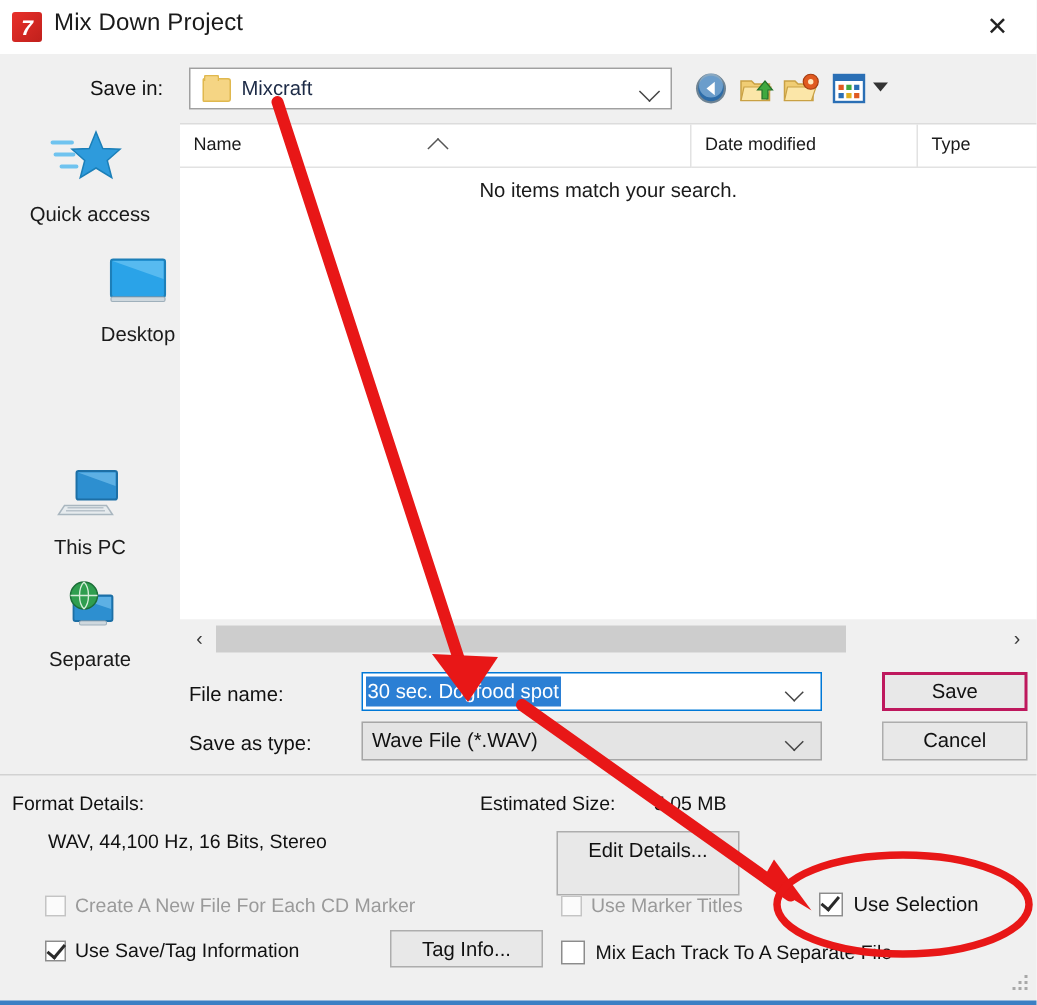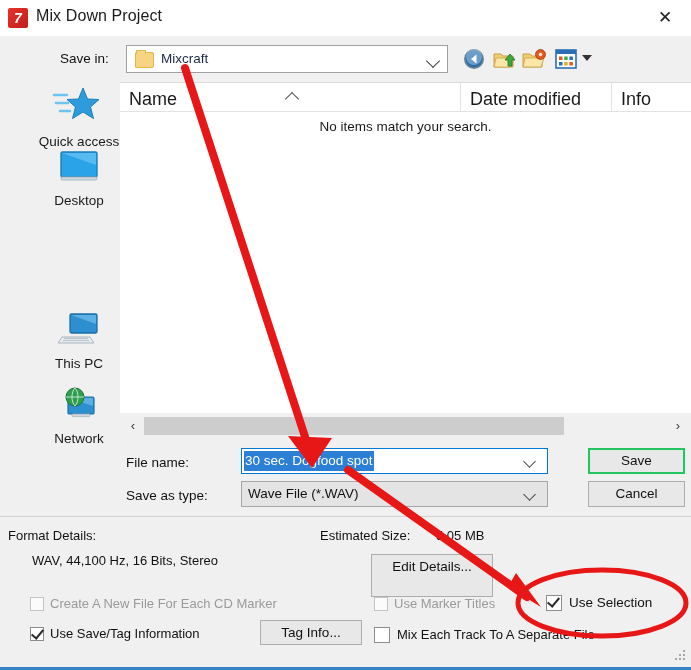--- a/index.html
+++ b/index.html
@@ -54,35 +54,35 @@
   
   .tb{position:absolute;top:47px;width:24px;height:24px;cursor:pointer;}
   .tb-back{left:462px;}
   .tb-up{left:492px;}
   .tb-new{left:522px;}
   .tb-view{left:554px;}
   .tb-viewarrow{position:absolute;left:582px;top:55px;width:0;height:0;
     border-left:5px solid transparent;border-right:5px solid transparent;border-top:6px solid #333;cursor:pointer;}
 
   
-  .sidebar{position:absolute;left:0;top:82px;width:120px;height:358px;background:#f0f0f0;margin-left:19px;}
+  .sidebar{position:absolute;left:0;top:82px;width:120px;height:358px;background:#f0f0f0;}
   .side-item{position:absolute;left:0;width:120px;text-align:center;cursor:pointer;}
   .side-label{font-size:13.5px;color:#1a1a1a;display:block;margin-top:2px;}
   .side-ico{display:block;margin:0 auto;position:relative;}
 
   
   .filelist{
     position:absolute;left:120px;top:82px;width:571px;height:331px;
     background:#ffffff;border-top:1px solid #dcdcdc;box-sizing:border-box;
   }
   .col-hdr{position:absolute;top:0;height:29px;border-bottom:1px solid #e2e2e2;box-sizing:border-box;}
   .col-name{left:0;width:341px;border-right:1px solid #e2e2e2;}
   .col-date{left:341px;width:151px;border-right:1px solid #e2e2e2;}
   .col-type{left:492px;width:79px;}
-  .col-hdr span{position:absolute;left:9px;top:6px;font-size:18px;color:#1a1a1a;white-space:nowrap;text-align:right;}
+  .col-hdr span{position:absolute;left:9px;top:6px;font-size:12px;color:#1a1a1a;white-space:nowrap;text-align:right;}
   .sort-chev{
     position:absolute;left:167px;top:11px;width:9px;height:9px;
     border-left:1.4px solid #555;border-top:1.4px solid #555;transform:rotate(45deg);
   }
   .empty-msg{position:absolute;left:0;top:36px;width:571px;text-align:center;font-size:13.5px;color:#1a1a1a;}
 
   
   .hscroll{position:absolute;left:120px;top:413px;width:571px;height:26px;background:#f0f0f0;}
   .hs-arrow{position:absolute;top:6px;width:14px;height:14px;font-size:13px;color:#3a3a3a;
             text-align:center;line-height:14px;cursor:pointer;}
@@ -109,21 +109,21 @@
   .combo-arrow-sm{
     position:absolute;right:13px;top:8px;width:8px;height:8px;
     border-right:1.5px solid #444;border-bottom:1.5px solid #444;transform:rotate(45deg);
   }
 
   .btn{
     position:absolute;background:#e8e8e8;border:1px solid #adadad;box-sizing:border-box;
     font-size:13.5px;color:#111;text-align:center;cursor:pointer;
     font-family:"Liberation Sans",sans-serif;
   }
-  .btn-save{left:588px;top:448px;width:97px;height:26px;line-height:22px;border:2px solid #22c55e;background:#e8e8e8;}
+  .btn-save{left:588px;top:448px;width:97px;height:26px;line-height:22px;border:2px solid #be185d;background:#e8e8e8;}
   .btn-cancel{left:588px;top:481px;width:97px;height:26px;line-height:24px;}
   .btn-edit{left:371px;top:554px;width:122px;height:43px;line-height:23px;}
   .btn-tag{left:260px;top:620px;width:102px;height:25px;line-height:23px;}
 
   
   .divider{position:absolute;left:0;top:516px;width:691px;height:1px;background:#d2d2d2;}
   .fmt-label{position:absolute;left:8px;top:528px;font-size:13px;color:#111;}
   .fmt-value{position:absolute;left:32px;top:553px;font-size:13px;color:#111;}
   .est-label{position:absolute;left:320px;top:528px;font-size:13px;color:#111;}
   .est-value{position:absolute;left:436px;top:528px;font-size:13px;color:#111;}
@@ -215,21 +215,21 @@
     <div class="side-item" style="top:2px;">
       <span class="side-ico">
         <svg width="54" height="44" viewBox="0 0 54 44">
           <path d="M31 4 L35.5 15 L47 15.5 L38.5 23 L41.5 34.5 L31 28 L20.5 34.5 L23.5 23 L15 15.5 L26.5 15 Z" fill="#2e9bdc" stroke="#1b7fb8" stroke-width="1"></path>
           <path d="M2 11 h13 M4 19 h12 M8 27 h10" stroke="#6fc3ef" stroke-width="2.6" stroke-linecap="round"></path>
         </svg>
       </span>
       <span class="side-label">Quick access</span>
     </div>
 
-    <div class="side-item" style="top:65px;">
+    <div class="side-item" style="top:86px;padding-left:32px;">
       <span class="side-ico">
         <svg width="48" height="40" viewBox="0 0 48 40">
           <rect x="6" y="5" width="36" height="25" rx="1.5" fill="#2aa3e8" stroke="#1d7fb8" stroke-width="1.4"></rect>
           <path d="M7 6 L41 6 L41 18 Z" fill="#7ccdf5" opacity=".55"></path>
           <rect x="6" y="30" width="36" height="3" rx="1" fill="#cfd8de" stroke="#9fb0bb" stroke-width=".8"></rect>
         </svg>
       </span>
       <span class="side-label">Desktop</span>
     </div>
 
@@ -249,34 +249,34 @@
     <div class="side-item" style="top:303px;">
       <span class="side-ico">
         <svg width="50" height="40" viewBox="0 0 50 40">
           <rect x="14" y="12" width="26" height="17" rx="1.3" fill="#2d8fd0" stroke="#1d6fa5" stroke-width="1.2"></rect>
           <path d="M15 13 L39 13 L39 21 Z" fill="#8dd2f7" opacity=".5"></path>
           <rect x="18" y="29" width="18" height="2.6" rx="1" fill="#cfd8de" stroke="#9fb0bb" stroke-width=".7"></rect>
           <circle cx="21" cy="12" r="9" fill="#2f9e4f" stroke="#1c6e38" stroke-width="1"></circle>
           <path d="M12 12 h18 M21 3 c4 4 4 14 0 18 M21 3 c-4 4 -4 14 0 18" stroke="#d3ecd8" stroke-width=".9" fill="none"></path>
         </svg>
       </span>
-      <span class="side-label">Network</span>
+      <span class="side-label">Separate</span>
     </div>
   </div>
 
   <div class="filelist">
     <div class="col-hdr col-name">
       <span>Name</span>
       <i class="sort-chev"></i>
     </div>
     <div class="col-hdr col-date">
       <span>Date modified</span>
     </div>
     <div class="col-hdr col-type">
-      <span>Info</span>
+      <span>Type</span>
     </div>
     <div class="empty-msg">No items match your search.</div>
   </div>
 
   <div class="hscroll">
     <div class="hs-arrow hs-left">‹</div>
     <div class="hs-thumb"></div>
     <div class="hs-arrow hs-right">›</div>
   </div>
 

